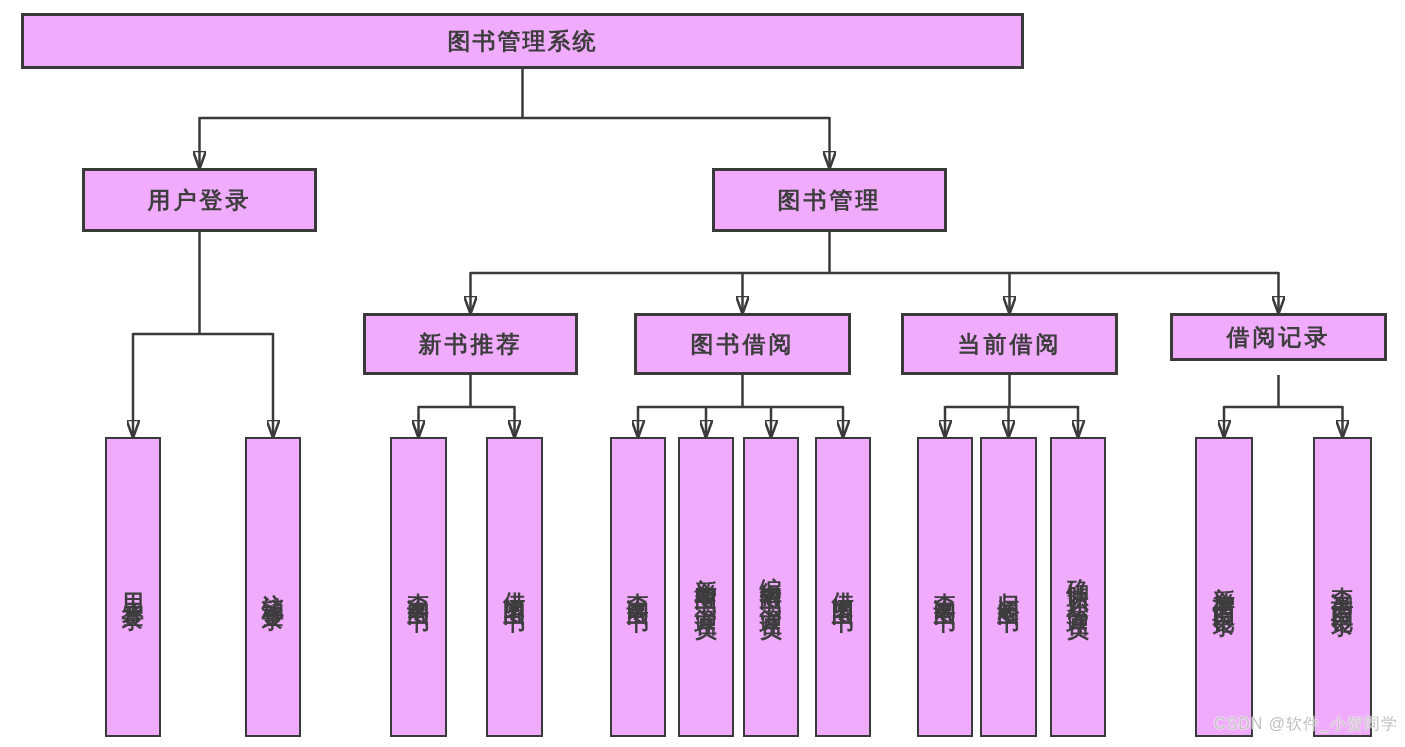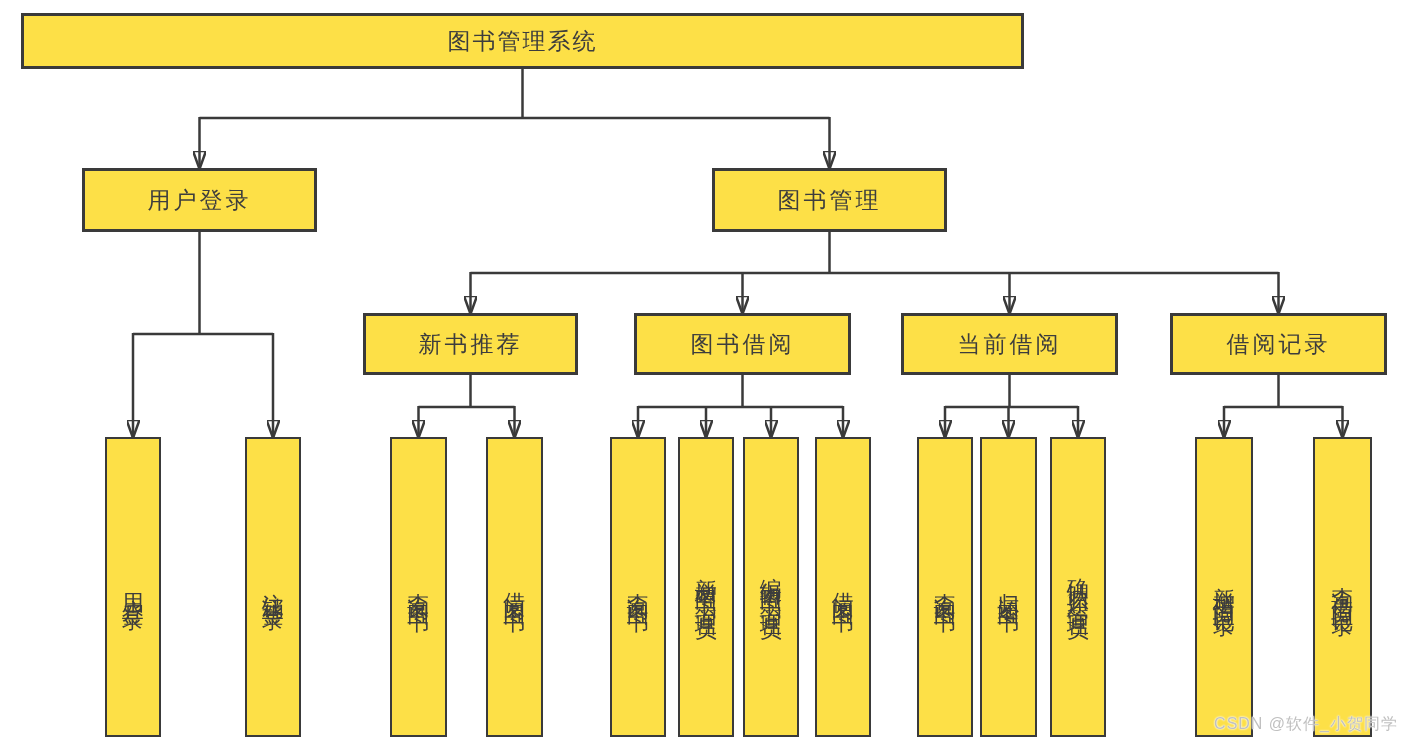--- a/index.html
+++ b/index.html
@@ -13,28 +13,29 @@
     width:1405px;height:747px;
     background:var(--background);
     font-family:"Liberation Sans",sans-serif;
     overflow:hidden;
   }
   .canvas{position:relative;width:1405px;height:747px;background:var(--background);}
   svg.connectors{position:absolute;left:0;top:0;color:var(--line);}
   svg.connectors path{stroke:currentColor;stroke-width:2.5;fill:none;}
   .box{
     position:absolute;
-    background:#fde047;
+    background:#f0abfc;
     border:3px solid var(--line);
     box-sizing:border-box;
     display:flex;align-items:center;justify-content:center;
     color:var(--text);
     text-align:left;
     line-height:1.25;
     white-space:nowrap;
+    font-weight:bold;
   }
   .box.h{font-size:23px;letter-spacing:3px;}
   .box.root{font-size:23px;letter-spacing:2px;}
   .box.v{
     writing-mode:vertical-rl;
     text-orientation:mixed;
     font-size:22px;
     letter-spacing:6px;
     border-width:2.5px;
   }
@@ -117,21 +118,21 @@
   </svg>
 
   <div class="box h root" style="left:21px;top:13px;width:1003px;height:56px">图书管理系统</div>
 
   <div class="box h" style="left:82px;top:168px;width:235px;height:64px">用户登录</div>
   <div class="box h" style="left:363px;top:313px;width:215px;height:62px">新书推荐</div>
 
   <div class="box h" style="left:712px;top:168px;width:235px;height:64px">图书管理</div>
   <div class="box h" style="left:901px;top:313px;width:217px;height:62px">当前借阅</div>
   <div class="box h" style="left:634px;top:313px;width:217px;height:62px">图书借阅</div>
-  <div class="box h" style="left:1170px;top:313px;width:217px;height:62px">借阅记录</div>
+  <div class="box h" style="left:1170px;top:313px;width:217px;height:48px">借阅记录</div>
 
   <div class="box v" style="left:105px;top:437px;width:56px;height:300px">用户登录</div>
   <div class="box v" style="left:245px;top:437px;width:56px;height:300px">注销登录</div>
 
   <div class="box v" style="left:390px;top:437px;width:57px;height:300px">查询图书</div>
   <div class="box v" style="left:486px;top:437px;width:57px;height:300px">借阅图书</div>
 
   <div class="box v" style="left:610px;top:437px;width:56px;height:300px">查询图书</div>
   <div class="box v" style="left:678px;top:437px;width:56px;height:300px">新增图书（管理员）</div>
   <div class="box v" style="left:743px;top:437px;width:56px;height:300px">编辑图书（管理员）</div>

